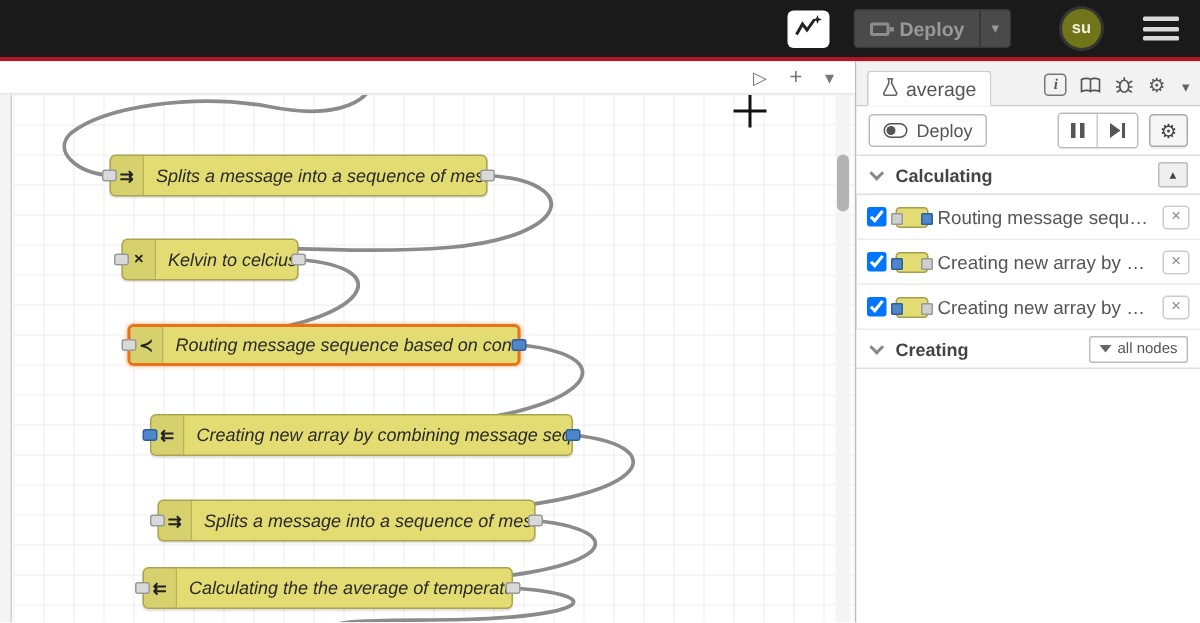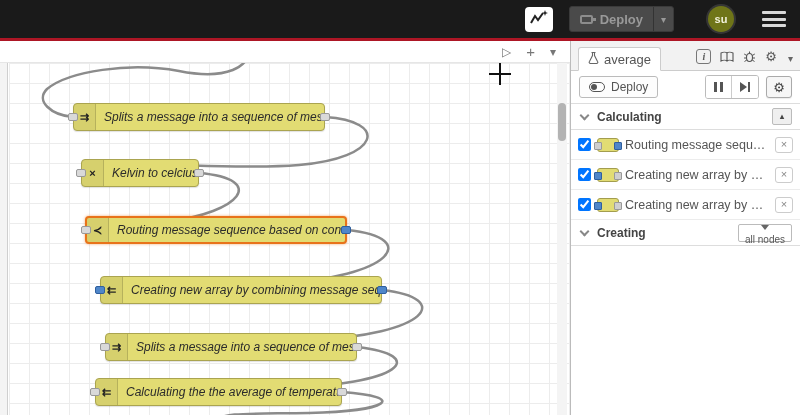--- a/index.html
+++ b/index.html
@@ -73,21 +73,21 @@
   .btn-group button { width:26px; height:22px; background:#fff; border:none; display:flex; align-items:center; justify-content:center; cursor:pointer; }
   .btn-group button:first-child { border-right:1px solid #ccc; }
   .i-pause { width:9px; height:10px; border-left:3px solid #555; border-right:3px solid #555; }
   .i-step { width:0; height:0; border-top:5px solid transparent; border-bottom:5px solid transparent; border-left:7px solid #555; }
   .i-stepbar { width:2px; height:10px; background:#555; margin-left:1px; }
   .sq-btn { width:26px; height:22px; border:1px solid #aaa; border-radius:3px; background:#f6f6f6; color:#444; font-size:13px; line-height:1; cursor:pointer; box-shadow:0 1px 1px rgba(0,0,0,0.08); }
 
   .section-header { height:26px; display:flex; align-items:center; padding:0 8px; border-bottom:1px solid #ddd; background:#fff; font-size:12px; font-weight:bold; color:#444; flex:0 0 auto; }
   .chev { width:7px; height:7px; border-right:2px solid #888; border-bottom:2px solid #888; transform:rotate(45deg); display:inline-block; margin:-3px 9px 0 2px; }
   .mini-btn { margin-left:auto; width:20px; height:17px; border:1px solid #bbb; border-radius:2px; background:#efefef; color:#444; font-size:9px; line-height:1; cursor:pointer; }
-  .filter-btn { margin-left:auto; height:18px; display:flex; align-items:center; gap:4px; border:1px solid #bbb; border-radius:2px; background:#fff; color:#555; font-size:10px; font-weight:normal; padding:0 6px; cursor:pointer;flex-direction:column; }
+  .filter-btn { margin-left:auto; height:18px; display:flex; align-items:center; gap:4px; border:1px solid #bbb; border-radius:2px; background:#fff; color:#555; font-size:10px; font-weight:normal; padding:0 6px; cursor:pointer; }
   .funnel { display:inline-block; width:0; height:0; border-left:4px solid transparent; border-right:4px solid transparent; border-top:5px solid #666; }
 
   .bp-row { height:30px; display:flex; align-items:center; gap:6px; padding:0 7px; border-bottom:1px solid #ececec; flex:0 0 auto; }
   .bp-row input[type=checkbox] { width:13px; height:13px; cursor:pointer; }
   .mini-node { width:22px; height:14px; background:#e2dc73; border:1px solid #a39d4e; border-radius:3px; position:relative; flex:0 0 auto; }
   .mini-node::before, .mini-node::after { content:""; position:absolute; top:3px; width:6px; height:6px; background:#cfcfcf; border:1px solid #999; border-radius:1px; }
   .mini-node::before { left:-4px; } .mini-node::after { right:-4px; }
   .mini-node.blue-right::after { background:#4f86c9; border-color:#2f5f9e; }
   .mini-node.blue-left::before { background:#4f86c9; border-color:#2f5f9e; }
   .bp-label { flex:1; font-size:12.5px; color:#555; white-space:nowrap; overflow:hidden; text-overflow:ellipsis; }

